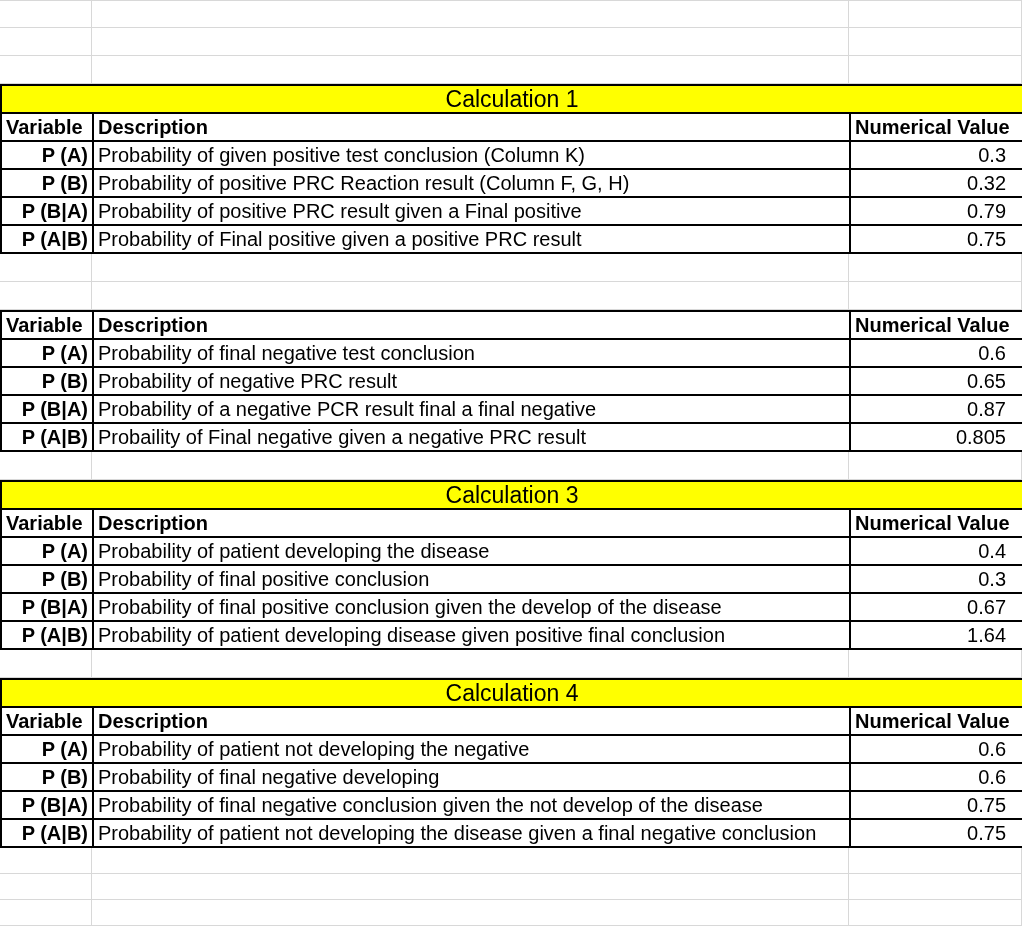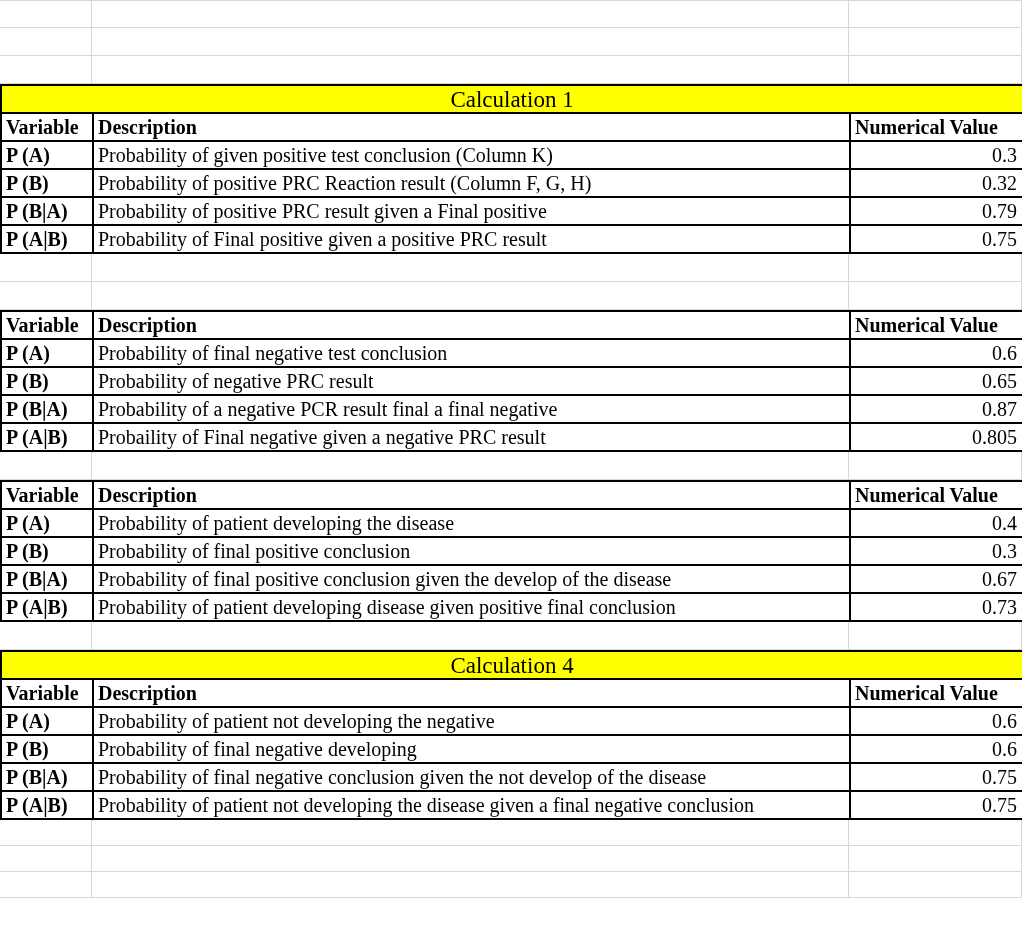--- a/index.html
+++ b/index.html
@@ -2,21 +2,21 @@
 <html><head>
 <meta charset="utf-8">
 <style>
   html,body { margin:0; padding:0; background:#ffffff; }
   .sheet {
     position:relative;
     width:1022px; height:952px;
     overflow:hidden;
     background:#ffffff;
     color:#000000;
-    font-family:Liberation Serif, serif;
+    font-family:Liberation Sans, sans-serif;
     font-size:20px;
   }
   
   .grid-row { display:flex; }
   .grid-row .cell {
     box-sizing:border-box;
     height:28px;
     background:#ffffff;
     border-right:1px solid #d8d8d8;
     border-bottom:1px solid #d8d8d8;
@@ -46,22 +46,22 @@
     background:#ffffff;
     line-height:1;
   }
   table.calc td.title {
     background:#ffff00;
     text-align:center;
     font-size:23px;
     padding:0;
   }
   table.calc td.hdr { font-weight:bold; }
-  table.calc td.var { font-weight:bold; }
-  table.calc td.val { text-align:right; padding-right:5px; }
+  table.calc td.var { font-weight:bold;text-align:right; }
+  table.calc td.val { text-align:right; padding-right:16px; }
 </style>
 </head>
 <body>
 
 <div class="sheet">
 
   <div class="grid-row first">
     <div class="cell col-a"></div>
     <div class="cell col-b"></div>
     <div class="cell col-c"></div>
@@ -167,20 +167,23 @@
     <div class="cell col-c"></div>
   </div>
 
   <table class="calc">
     <colgroup>
         <col class="w-a">
         <col class="w-b">
         <col class="w-c">
       </colgroup>
     <tbody>
+        <tr>
+      <td colspan="3" class="title">Calculation 3</td>
+    </tr>
     <tr>
       <td class="hdr">Variable</td>
       <td class="hdr">Description</td>
       <td class="hdr">Numerical Value</td>
     </tr>
     <tr>
       <td class="var">P (A)</td>
       <td class="desc">Probability of patient developing the disease</td>
       <td class="val">0.4</td>
     </tr>
@@ -190,21 +193,21 @@
       <td class="val">0.3</td>
     </tr>
     <tr>
       <td class="var">P (B|A)</td>
       <td class="desc">Probability of final positive conclusion given the develop of the disease</td>
       <td class="val">0.67</td>
     </tr>
     <tr>
       <td class="var">P (A|B)</td>
       <td class="desc">Probability of patient developing disease given positive final conclusion</td>
-      <td class="val">0.73</td>
+      <td class="val">1.64</td>
     </tr>
   </tbody>
     </table>
 
   <div class="grid-row">
     <div class="cell col-a"></div>
     <div class="cell col-b"></div>
     <div class="cell col-c"></div>
   </div>
 

